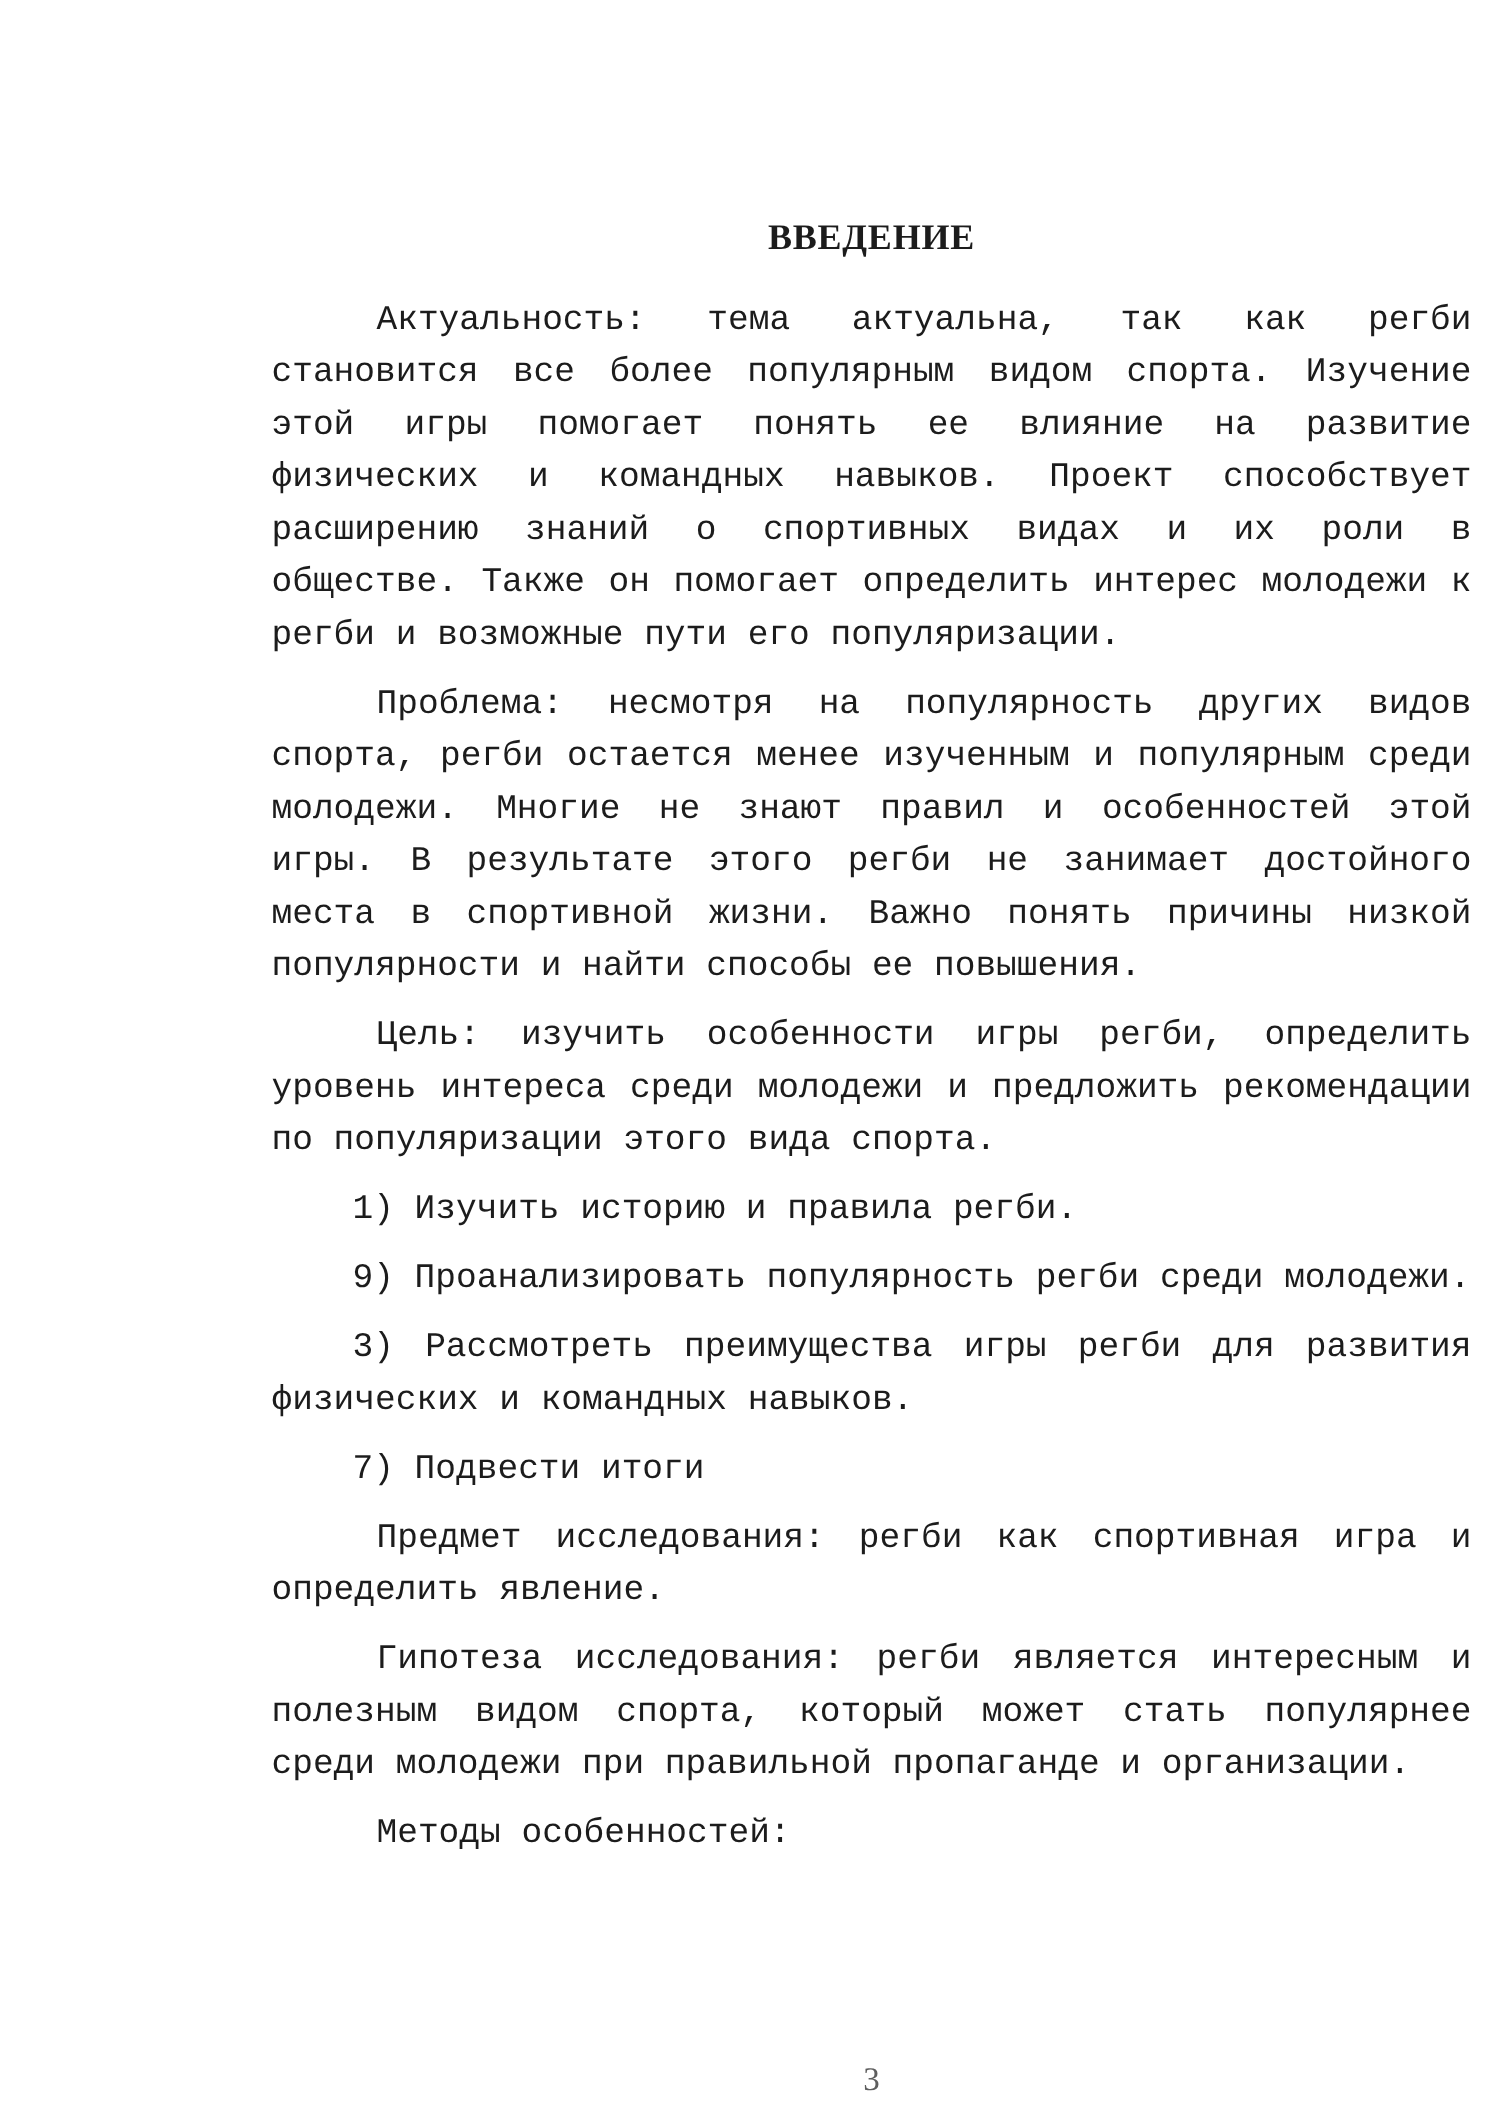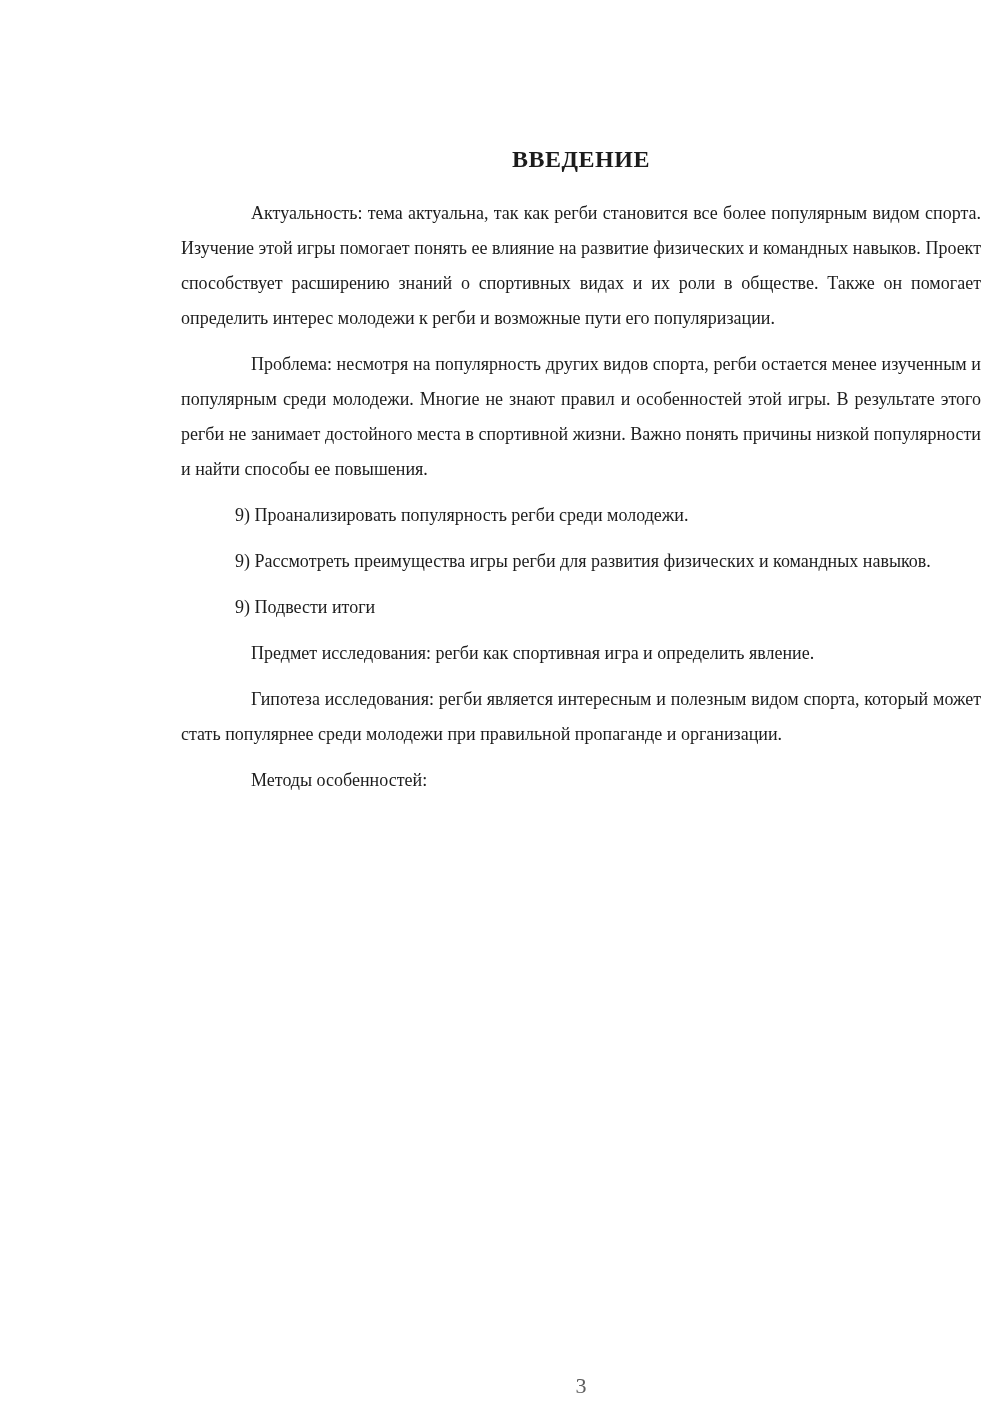--- a/index.html
+++ b/index.html
@@ -25,26 +25,27 @@
   }
   .doc-title {
     font-size: 24px;
     font-weight: bold;
     line-height: 30px;
     text-align: center;
     letter-spacing: 0.5px;
     margin: 0 0 22px 0;
   }
   .para {
-    font-size: 18px;
+    font-size: 23px;
     line-height: 35px;
     text-align: justify;
     text-justify: inter-word;
     text-indent: 70px;
     margin: 0 0 11px 0;
+    font-family: Liberation Mono, monospace;
   }
   .task {
     text-indent: 54px;
   }
   .page-number {
     position: absolute;
     left: 133px;
     top: 1320px;
     width: 800px;
     text-align: center;
@@ -58,29 +59,31 @@
 
 <div class="page">
   <div class="content">
 
     <h1 class="doc-title">ВВЕДЕНИЕ</h1>
 
     <p class="para">Актуальность: тема актуальна, так как регби становится все более популярным видом спорта. Изучение этой игры помогает понять ее влияние на развитие физических и командных навыков. Проект способствует расширению знаний о спортивных видах и их роли в обществе. Также он помогает определить интерес молодежи к регби и возможные пути его популяризации.</p>
 
     <p class="para">Проблема: несмотря на популярность других видов спорта, регби остается менее изученным и популярным среди молодежи. Многие не знают правил и особенностей этой игры. В результате этого регби не занимает достойного места в спортивной жизни. Важно понять причины низкой популярности и найти способы ее повышения.</p>
 
+    <p class="para">Цель: изучить особенности игры регби, определить уровень интереса среди молодежи и предложить рекомендации по популяризации этого вида спорта.</p>
 
 
+    <p class="para task">1) Изучить историю и правила регби.</p>
 
     <p class="para task">9) Проанализировать популярность регби среди молодежи.</p>
 
-    <p class="para task">9) Рассмотреть преимущества игры регби для развития физических и командных навыков.</p>
+    <p class="para task">3) Рассмотреть преимущества игры регби для развития физических и командных навыков.</p>
 
 
-    <p class="para task">9) Подвести итоги</p>
+    <p class="para task">7) Подвести итоги</p>
 
 
     <p class="para">Предмет исследования: регби как спортивная игра и определить явление.</p>
 
     <p class="para">Гипотеза исследования: регби является интересным и полезным видом спорта, который может стать популярнее среди молодежи при правильной пропаганде и организации.</p>
 
     <p class="para">Методы особенностей:</p>
 
   </div>
 

